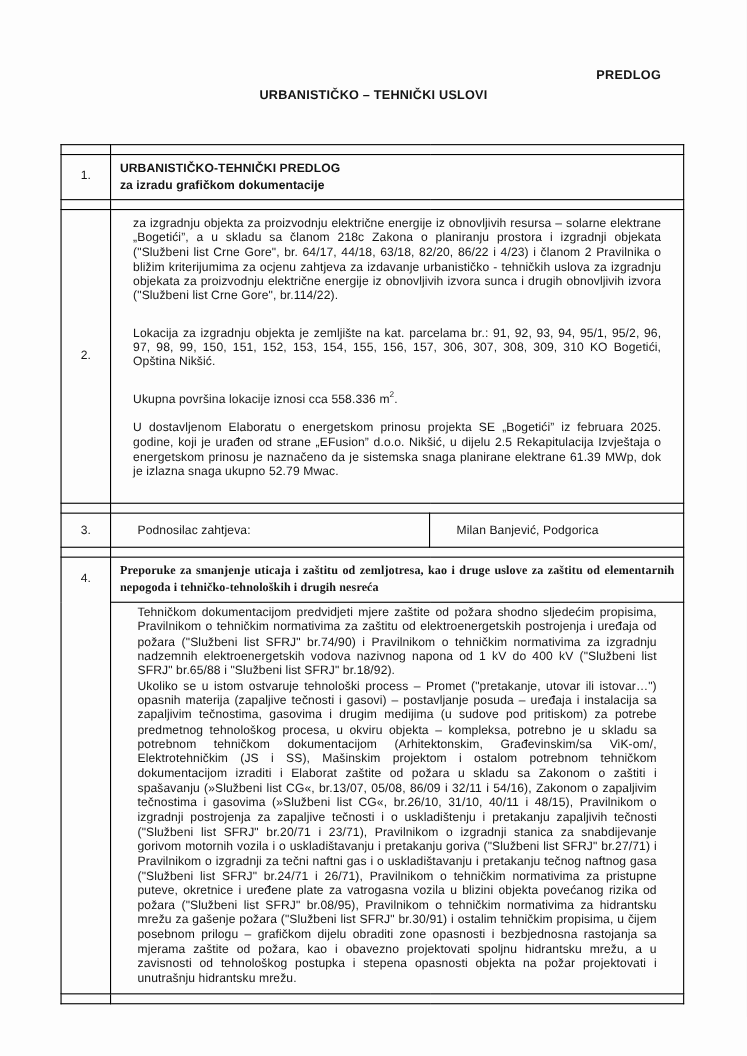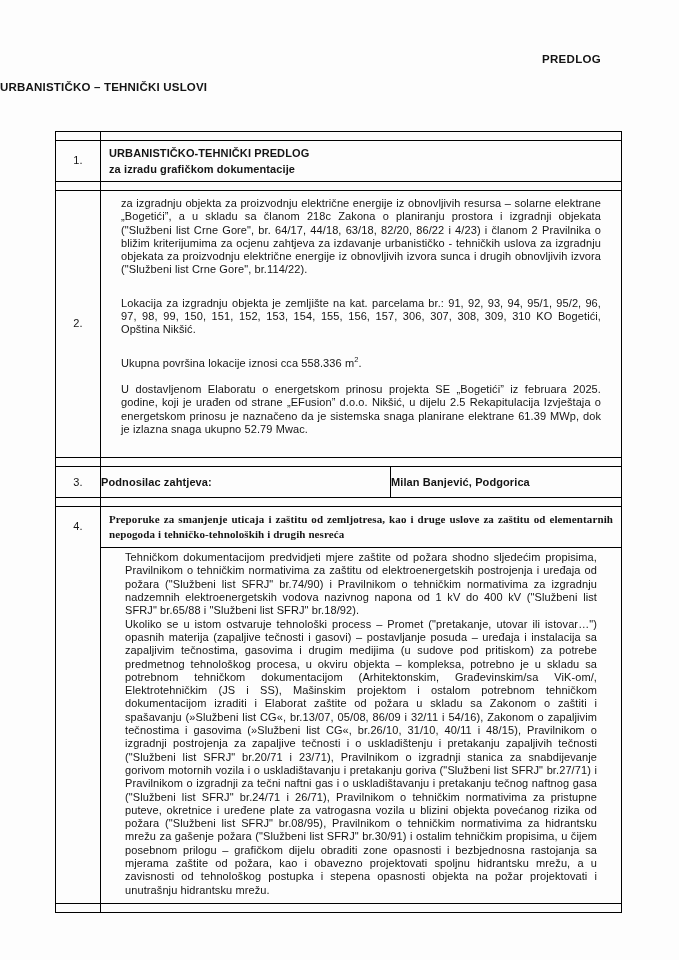--- a/index.html
+++ b/index.html
@@ -9,32 +9,32 @@
     width: 679px;
     height: 960px;
     margin: 0 auto;
     background: #fdfdfd;
     font-family: "Liberation Sans", "DejaVu Sans", sans-serif;
     color: #141414;
     overflow: hidden;
   }
   .predlog {
     position: absolute;
-    top: 53px;
+    top: 63px;
     right: 78px;
     font-size: 11.5px;
     font-weight: bold;
     letter-spacing: 0.3px;
   }
   .doc-title {
     position: absolute;
     top: 81px;
     left: 0;
     width: 100%;
-    text-align: left;
+    text-align: center;
     font-size: 11.5px;
     font-weight: bold;
     letter-spacing: 0.2px;
   }
   table.doc-table {
     position: absolute;
     top: 131px;
     left: 55px;
     width: 567px;
     border-collapse: collapse;
@@ -56,22 +56,22 @@
   tr.spacer td { height: 9px; }
   td.content { padding: 4px 8px; vertical-align: top; }
   td.heading-cell div { font-weight: bold; line-height: 16px; }
   td.cell-row2 { height: 258px; padding: 6px 20px 4px; vertical-align: top; }
   td.cell-row2 p { margin: 0 0 20px; text-align: justify; }
   td.cell-row2 p.tight { margin-bottom: 13px; }
   td.cell-row2 p:last-child { margin-bottom: 17px; }
   sup { font-size: 7.5px; line-height: 0; vertical-align: super; }
   tr.row3 td { height: 31px; }
   td.label-cell, td.value-cell {
-    font-weight: bold;
-    padding: 4px 0;
+    font-weight: normal;
+    padding: 4px 24px;
     vertical-align: middle;
   }
   td.cell-row4-title { padding: 5px 8px; vertical-align: top; }
   td.cell-row4-title .b { font-weight: bold; line-height: 15px; text-align: justify; font-family: Liberation Serif, serif; }
   td.cell-row4-body { padding: 3px 24px 6px; vertical-align: top; }
   td.cell-row4-body p { margin: 0; text-align: justify; }
 </style>
 </head>
 <body>
 

